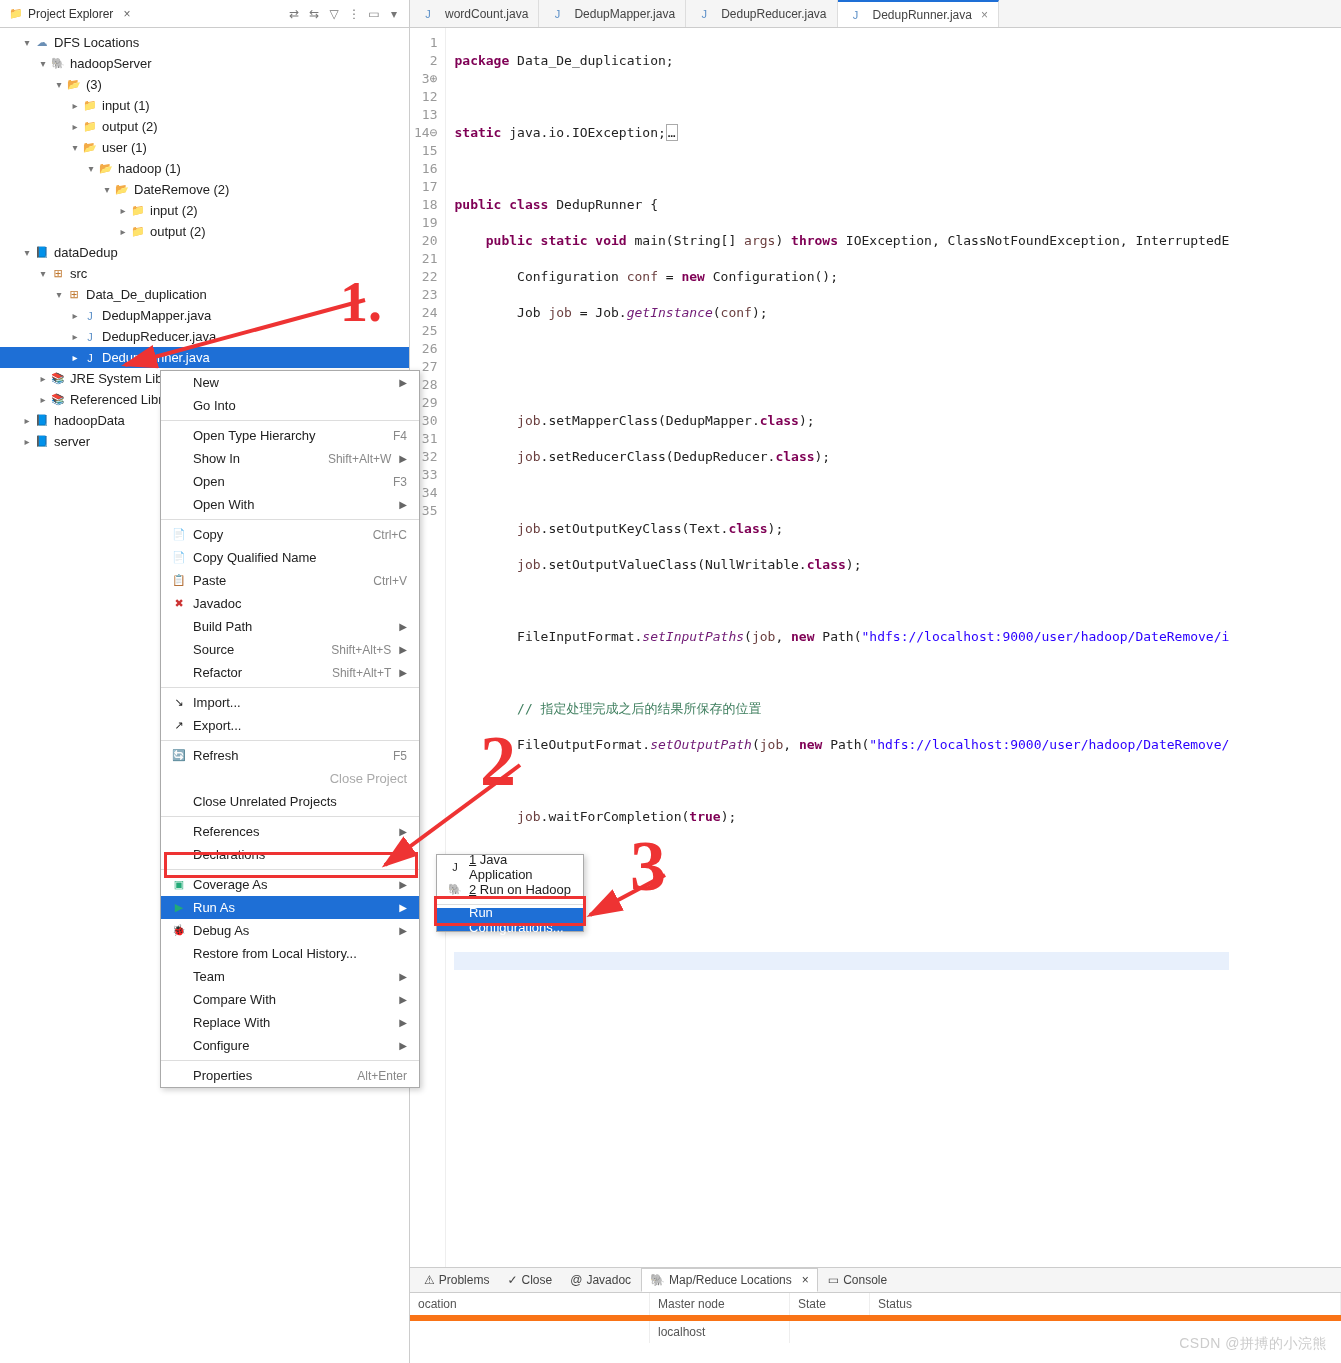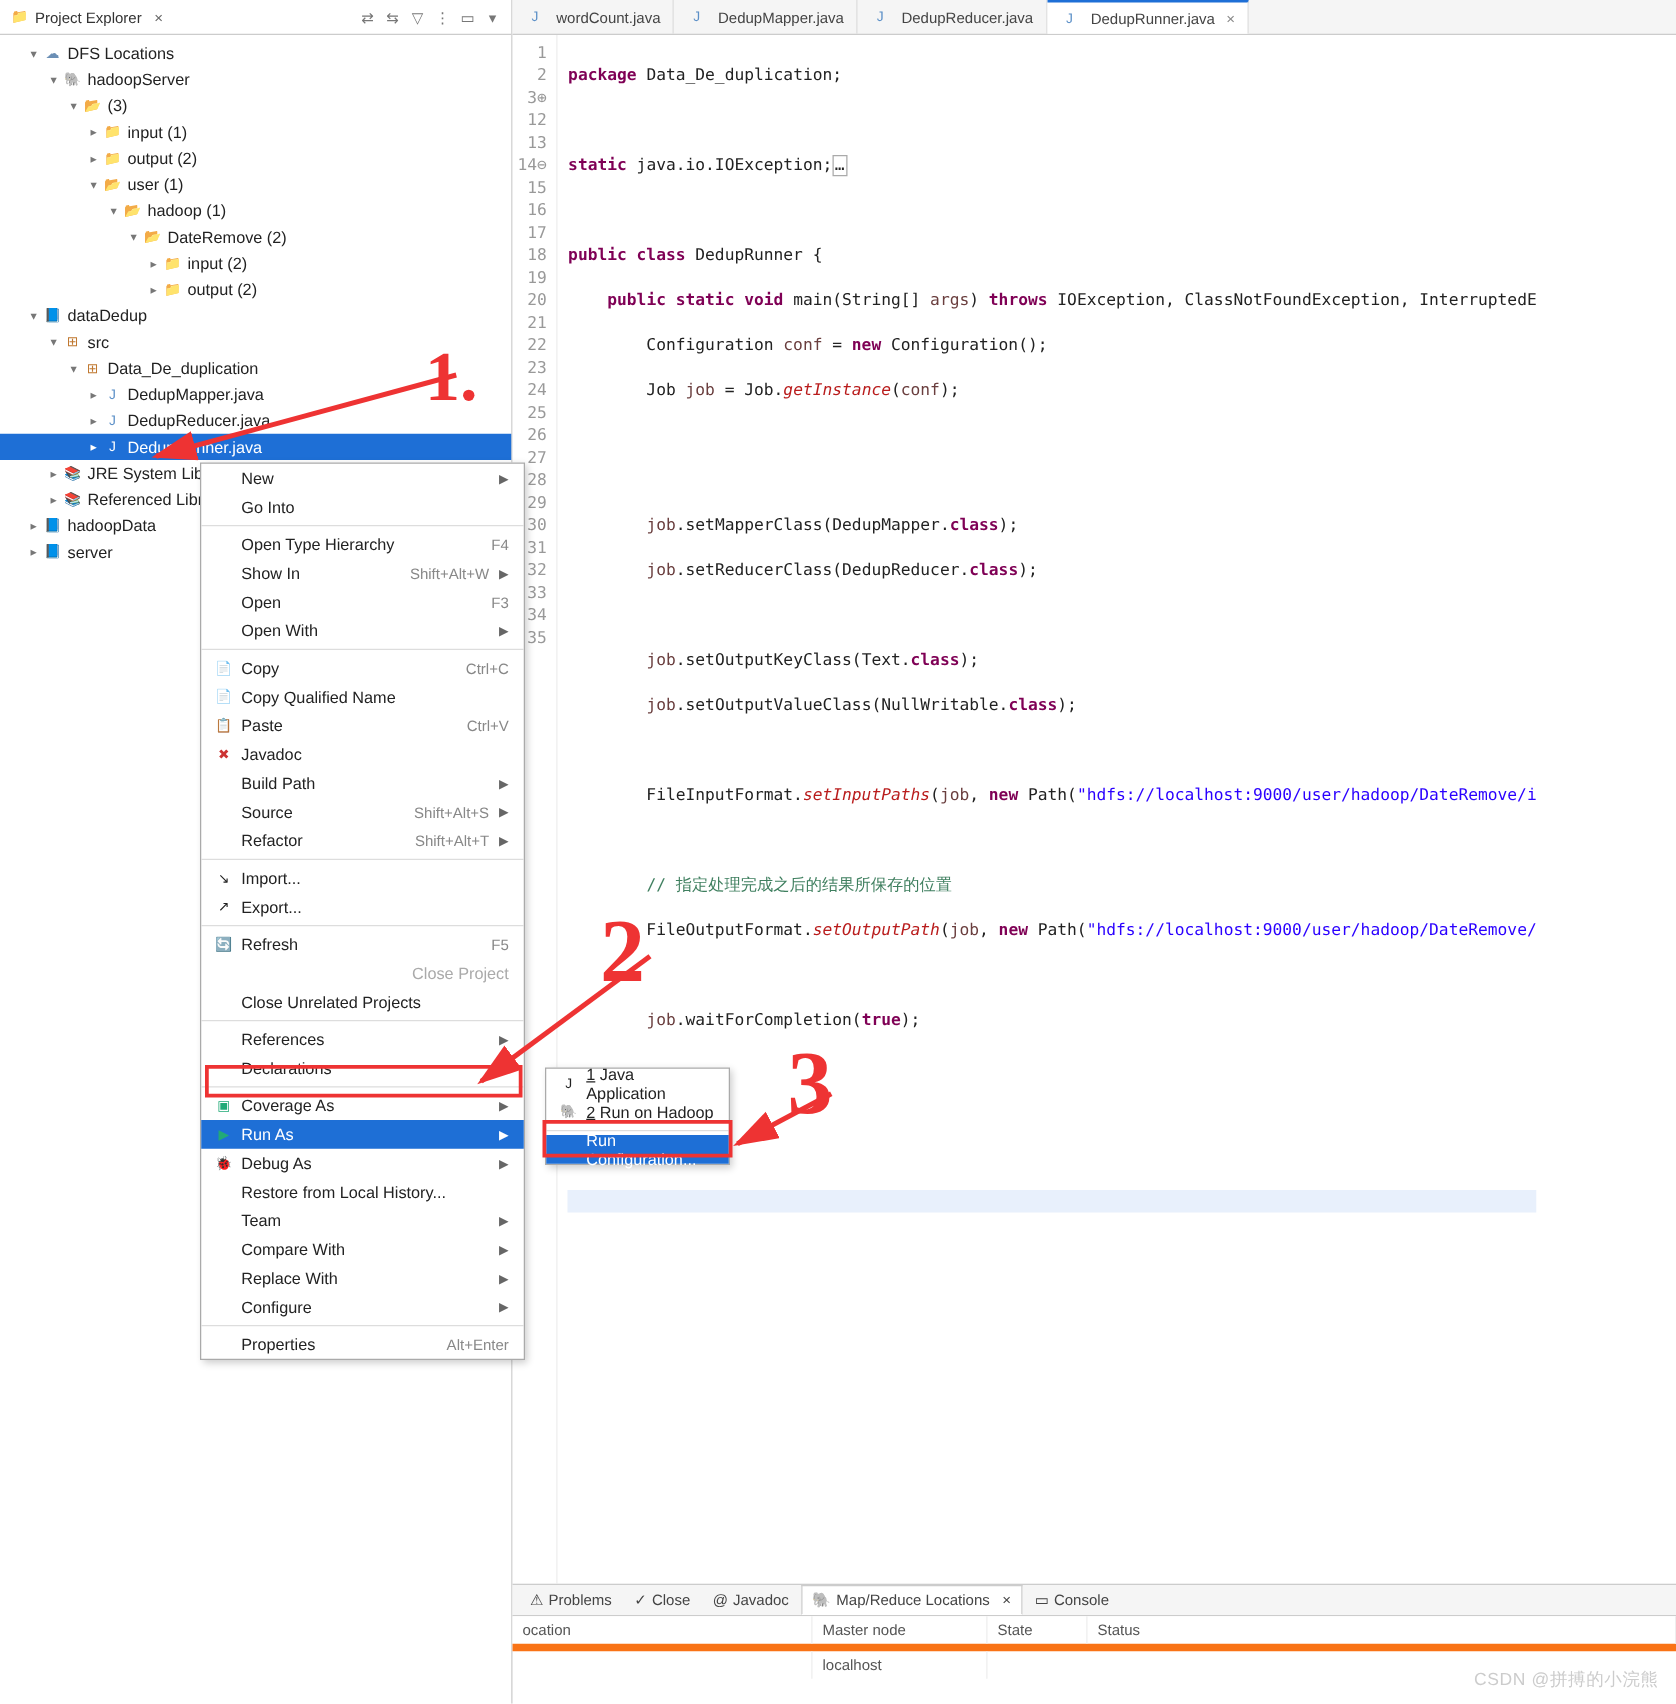--- a/index.html
+++ b/index.html
@@ -32,21 +32,21 @@
 .etab.active { background: #fff; border-top: 2px solid #1e6fd6; }
 .etab .x { color: #888; margin-left: 4px; }
 .editor { flex: 1; display: flex; font-family: Consolas, monospace; font-size: 13px; line-height: 18px; overflow: hidden; }
 .gutter { background: #fff; color: #999; text-align: right; padding: 6px 8px 6px 4px; border-right: 1px solid #eee; }
 .gutter div { height: 18px; }
 .code { padding: 6px 0 6px 8px; white-space: pre; color: #222; }
 .code div { height: 18px; }
 .kw { color: #7f0055; font-weight: bold; }
 .str { color: #2a00ff; }
 .cmt { color: #3f7f5f; }
-.mtd { font-style: italic; color: #b91c1c; }
+.mtd { font-style: italic; color: #701a75; }
 .hl-line { background: #e8f0fc; }
 .bottom-tabs { display: flex; align-items: center; border-top: 1px solid #ccc; border-bottom: 1px solid #ccc; height: 26px; background: #f5f5f5; padding-left: 6px; gap: 2px; }
 .btab { padding: 0 8px; display: flex; align-items: center; height: 100%; gap: 4px; color: #444; }
 .btab.active { background: #fff; border: 1px solid #ccc; border-bottom-color: #fff; }
 .bottom-panel { height: 70px; }
 .loc-header { display: flex; border-bottom: 6px solid #f97316; background: #fff; }
 .loc-cell { padding: 4px 8px; border-right: 1px solid #eee; color: #555; }
 .loc-row { display: flex; }
 .ctx-menu { position: absolute; background: #fff; border: 1px solid #aaa; box-shadow: 2px 2px 6px rgba(0,0,0,.2); font-size: 13px; color: #222; z-index: 50; }
 .ctx-item { display: flex; align-items: center; height: 23px; padding: 0 12px 0 10px; position: relative; }
@@ -461,21 +461,21 @@
       <span class="ctx-icon">J</span>
       <span class="ctx-label"><u>1</u> Java Application</span>
     </div>
   <div class="ctx-item">
       <span class="ctx-icon">🐘</span>
       <span class="ctx-label"><u>2</u> Run on Hadoop</span>
     </div>
   <div class="ctx-sep"></div>
   <div class="ctx-item hover">
       <span class="ctx-icon"></span>
-      <span class="ctx-label">Run Configuration...</span>
+      <span class="ctx-label">Run Configurations...</span>
     </div>
 </div>
 
 <div class="red-box" style="left:164px; top:852px; width:254px; height:26px;"></div>
 <div class="red-box" style="left:434px; top:896px; width:152px; height:30px;"></div>
 
 <div class="anno" style="left:340px; top:270px; font-size:56px;">1.</div>
 <div class="anno" style="left:480px; top:720px; font-size:72px;">2</div>
 <div class="anno" style="left:630px; top:825px; font-size:72px;">3</div>
 

